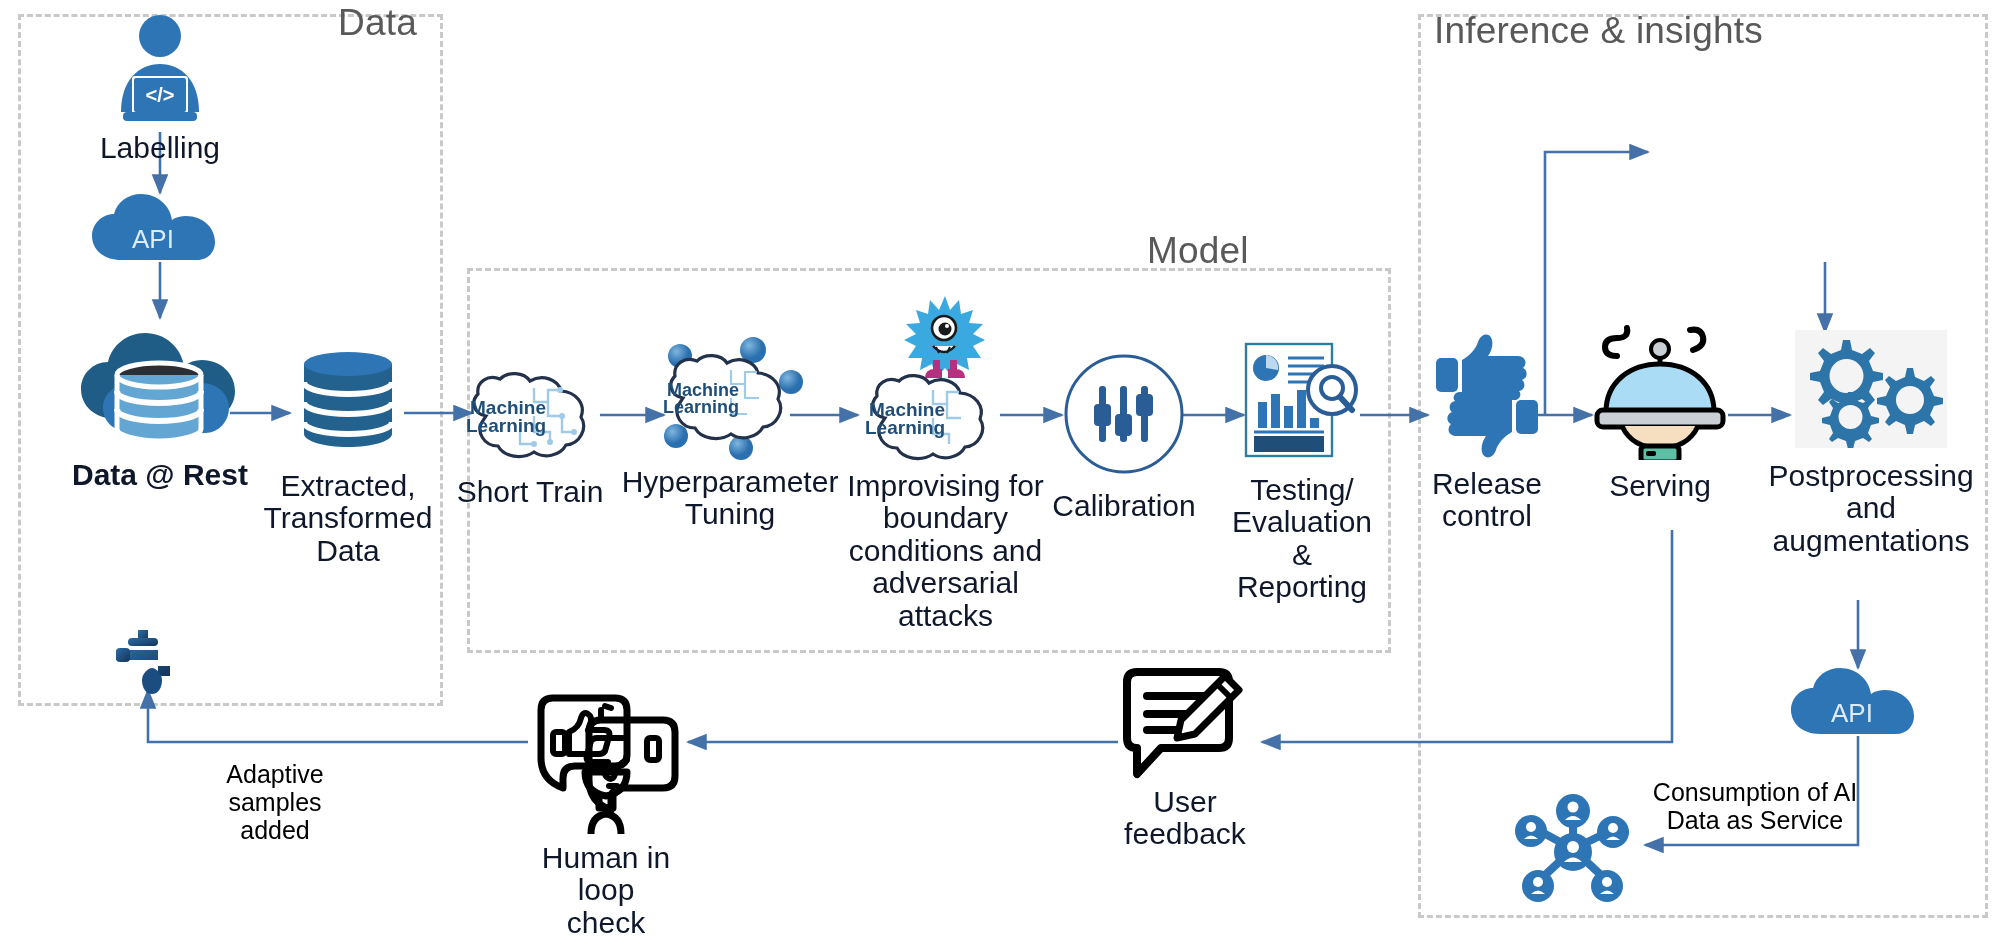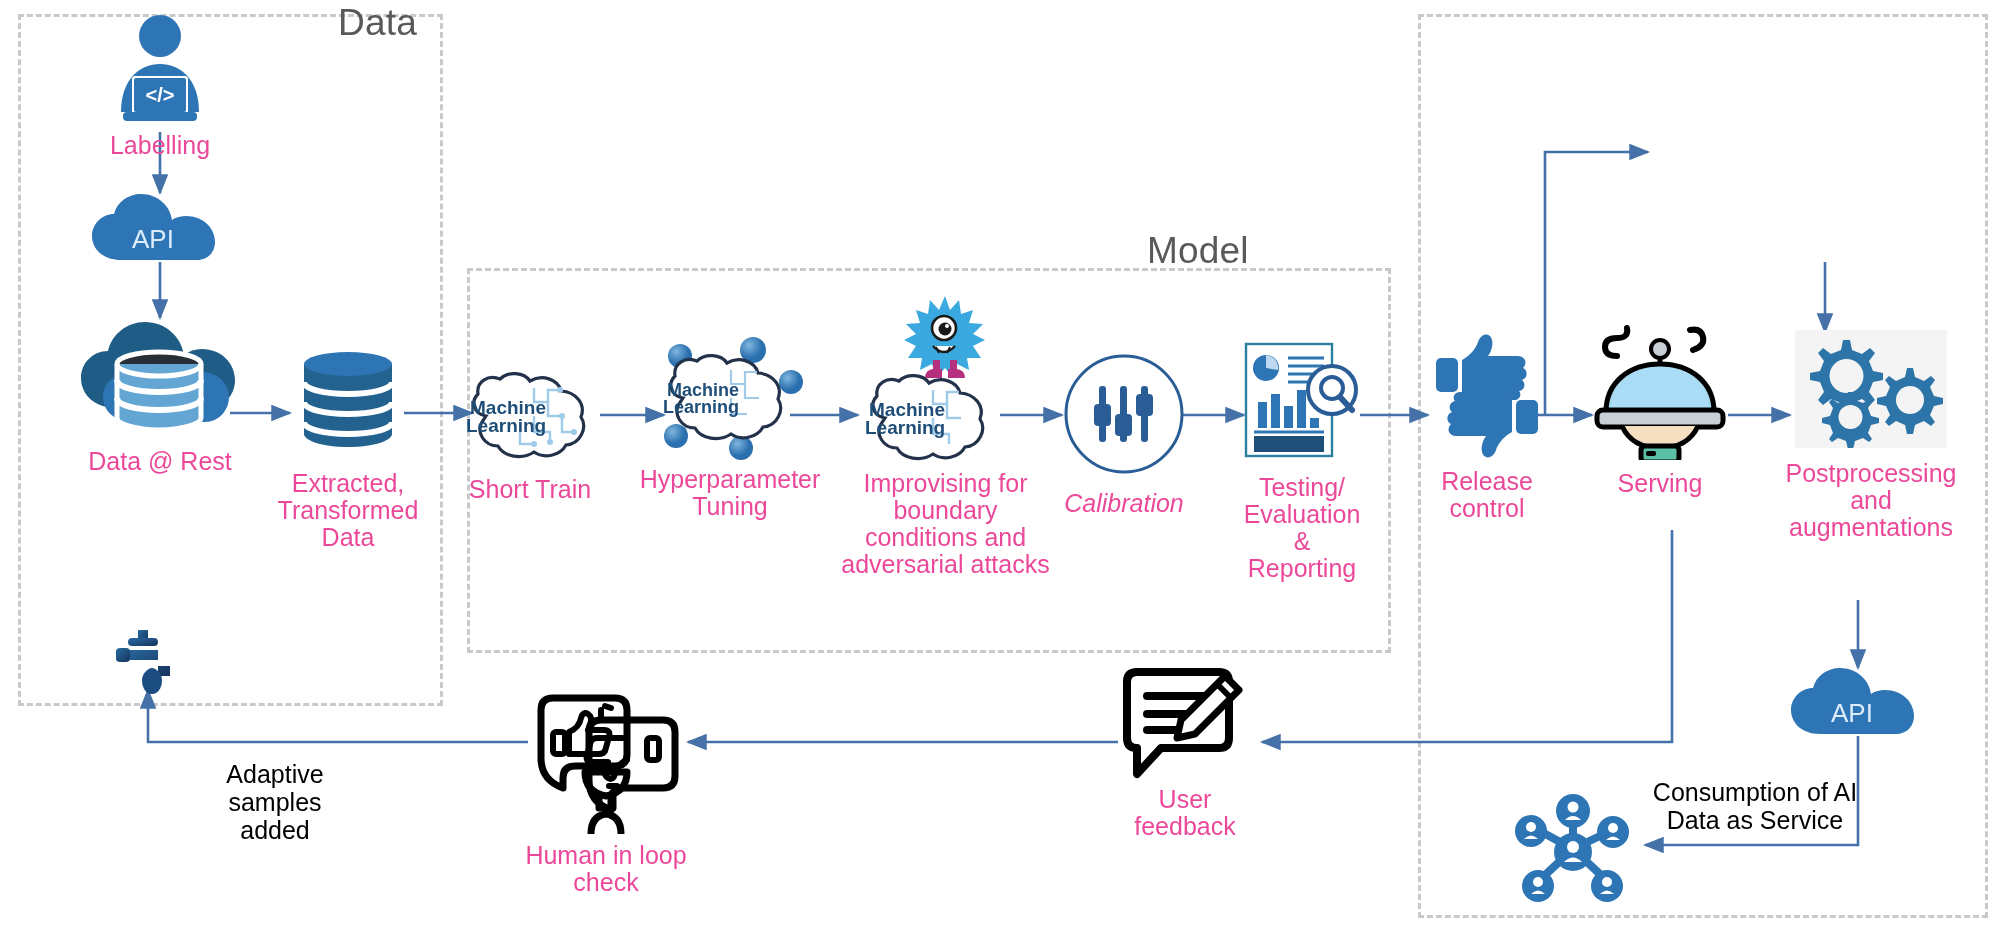--- a/index.html
+++ b/index.html
@@ -6,40 +6,41 @@
   body{width:2002px;height:946px;overflow:hidden;
        font-family:"Liberation Sans","DejaVu Sans",sans-serif;color:#000;}
   #stage{position:relative;width:1644px;height:946px;background:#fff;}
 
   .zone{position:absolute;border:3px dashed #c9c9c9;box-sizing:border-box;}
   .zone-title{position:absolute;font-size:37px;color:#595959;font-weight:400;
               letter-spacing:.2px;white-space:nowrap;}
 
   .node{position:absolute;display:flex;flex-direction:column;align-items:center;}
   .node .icon{display:flex;align-items:center;justify-content:center;}
-  .label{margin-top:6px;font-size:25px;line-height:1.08;text-align:center;
-         color:#ec4899;white-space:pre-line;}
+  .label{margin-top:6px;font-size:30px;line-height:1.08;text-align:center;
+         color:#0f172a;white-space:pre-line;}
 
   .freelabel{position:absolute;font-size:25px;line-height:1.12;text-align:center;color:#000;white-space:pre-line;}
 
   svg.wire{position:absolute;left:0;top:0;width:2002px;height:946px;overflow:visible;pointer-events:none;}
   .mlword{font-family:"Liberation Sans",sans-serif;font-weight:bold;fill:#1f4e79;}
 </style>
 </head>
 <body>
 
 <div id="stage">
 
   <div class="zone" style="left:18px;top:14px;width:425px;height:692px;"></div>
   <div class="zone-title" style="left:338px;top:2px;">Data</div>
 
   <div class="zone" style="left:467px;top:268px;width:924px;height:385px;"></div>
   <div class="zone-title" style="left:1147px;top:230px;">Model</div>
 
   <div class="zone" style="left:1418px;top:14px;width:570px;height:904px;"></div>
+  <div class="zone-title" style="left:1434px;top:10px;">Inference &amp; insights</div>
 
   <svg class="wire" viewBox="0 0 2002 946">
     <defs>
       <marker id="ah" markerWidth="9" markerHeight="9" refX="7.2" refY="3.2" orient="auto">
         <path d="M0,0 L8,3.2 L0,6.4 Z" fill="#4472a8"></path>
       </marker>
     </defs>
     <g stroke="#4472a8" stroke-width="2.6" fill="none" marker-end="url(#ah)">
 
       <path d="M160,132 L160,193"></path>
@@ -97,21 +98,21 @@
   <div class="node" style="left:85px;top:192px;width:150px;">
     <div class="icon">
       <svg width="146" height="72" viewBox="0 0 146 72">
         <path d="M34,68 C16,68 5,57 5,44 C5,32 15,22 27,22 C30,10 41,2 54,2 C70,2 83,13 85,28
                  C89,25 94,24 99,24 C116,24 128,36 128,50 C128,60 121,68 110,68 Z" fill="#2e75b6"></path>
         <text x="66" y="56" text-anchor="middle" font-size="26" fill="#dcecfa" font-family="'Liberation Sans',sans-serif">API</text>
       </svg>
     </div>
   </div>
 
-  <div class="node" style="left:50px;top:310px;width:220px;">
+  <div class="node" style="left:50px;top:321px;width:220px;font-weight:bold;">
     <div class="icon">
       <svg width="186" height="120" viewBox="0 0 186 120">
         <path d="M50,98 C28,98 14,85 14,68 C14,53 26,41 41,41 C45,24 60,12 78,12
                  C98,12 114,26 117,45 C122,41 128,39 135,39 C154,39 168,53 168,70
                  C168,86 156,98 140,98 Z" fill="#1f5d86"></path>
         <path d="M66,112 C48,112 36,101 36,87 C36,74 46,64 59,64 C62,50 74,40 89,40
                  C105,40 118,51 121,66 C125,63 130,62 135,62 C150,62 162,73 162,87
                  C162,100 152,112 138,112 Z" fill="#2e75b6"></path>
         <g>
           <ellipse cx="92" cy="54" rx="42" ry="12" fill="#2a2f36"></ellipse>
@@ -262,21 +263,21 @@
           <text class="mlword" x="2" y="62" font-size="19">Learning</text>
         </g>
       </svg>
     </div>
     <div class="label" style="margin-top:6px;">Improvising for
 boundary
 conditions and
 adversarial attacks</div>
   </div>
 
-  <div class="node" style="left:1058px;top:352px;width:132px;font-style:italic;">
+  <div class="node" style="left:1058px;top:352px;width:132px;">
     <div class="icon">
       <svg width="124" height="124" viewBox="0 0 124 124">
         <circle cx="62" cy="62" r="58" fill="#ffffff" stroke="#2a5d96" stroke-width="3"></circle>
         <g fill="#2a5d96">
           <rect x="37" y="34" width="7" height="56" rx="3"></rect>
           <rect x="58" y="34" width="7" height="56" rx="3"></rect>
           <rect x="79" y="34" width="7" height="56" rx="3"></rect>
           <rect x="32" y="52" width="17" height="22" rx="4"></rect>
           <rect x="53" y="62" width="17" height="22" rx="4"></rect>
           <rect x="74" y="42" width="17" height="22" rx="4"></rect>

